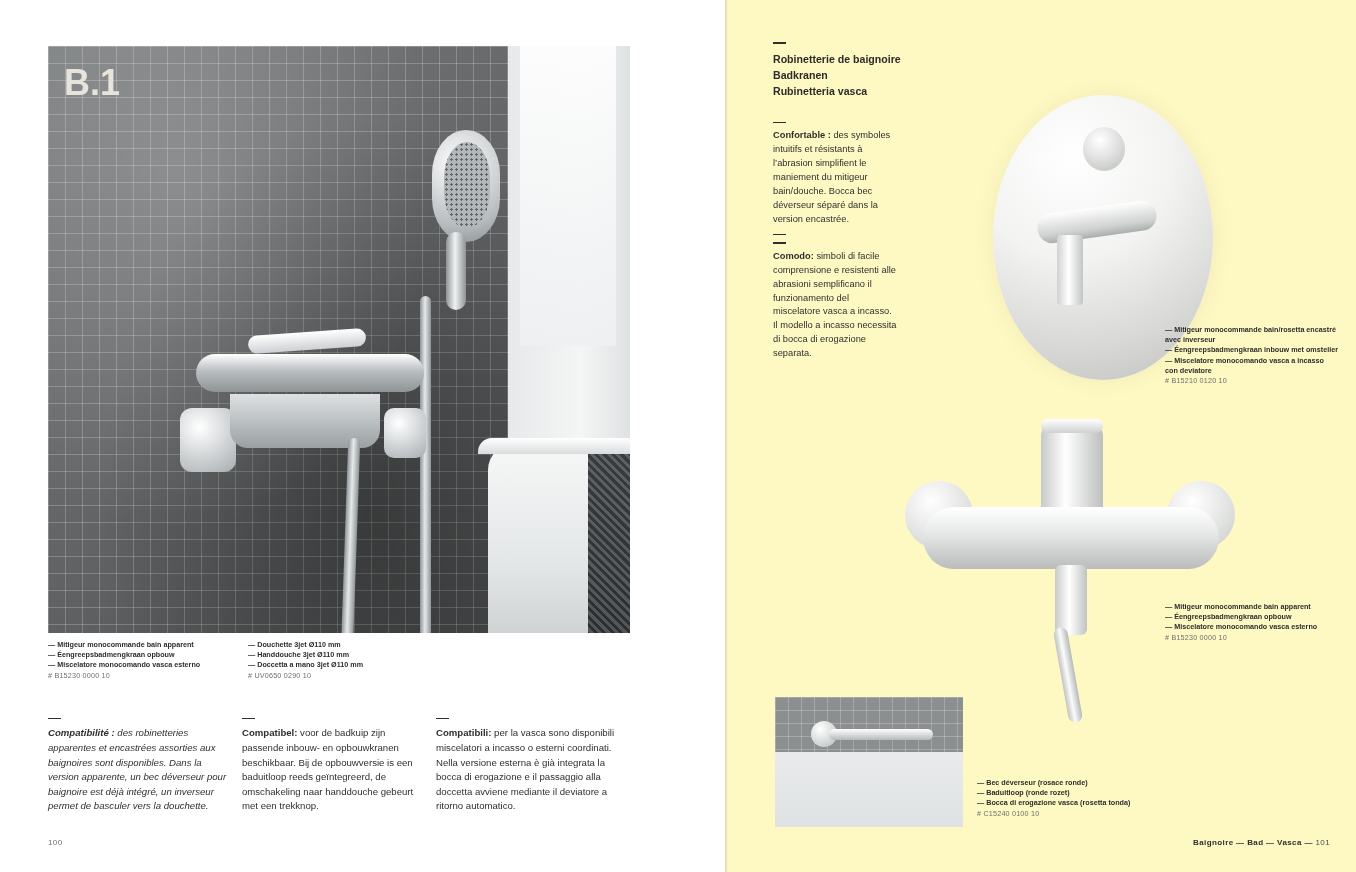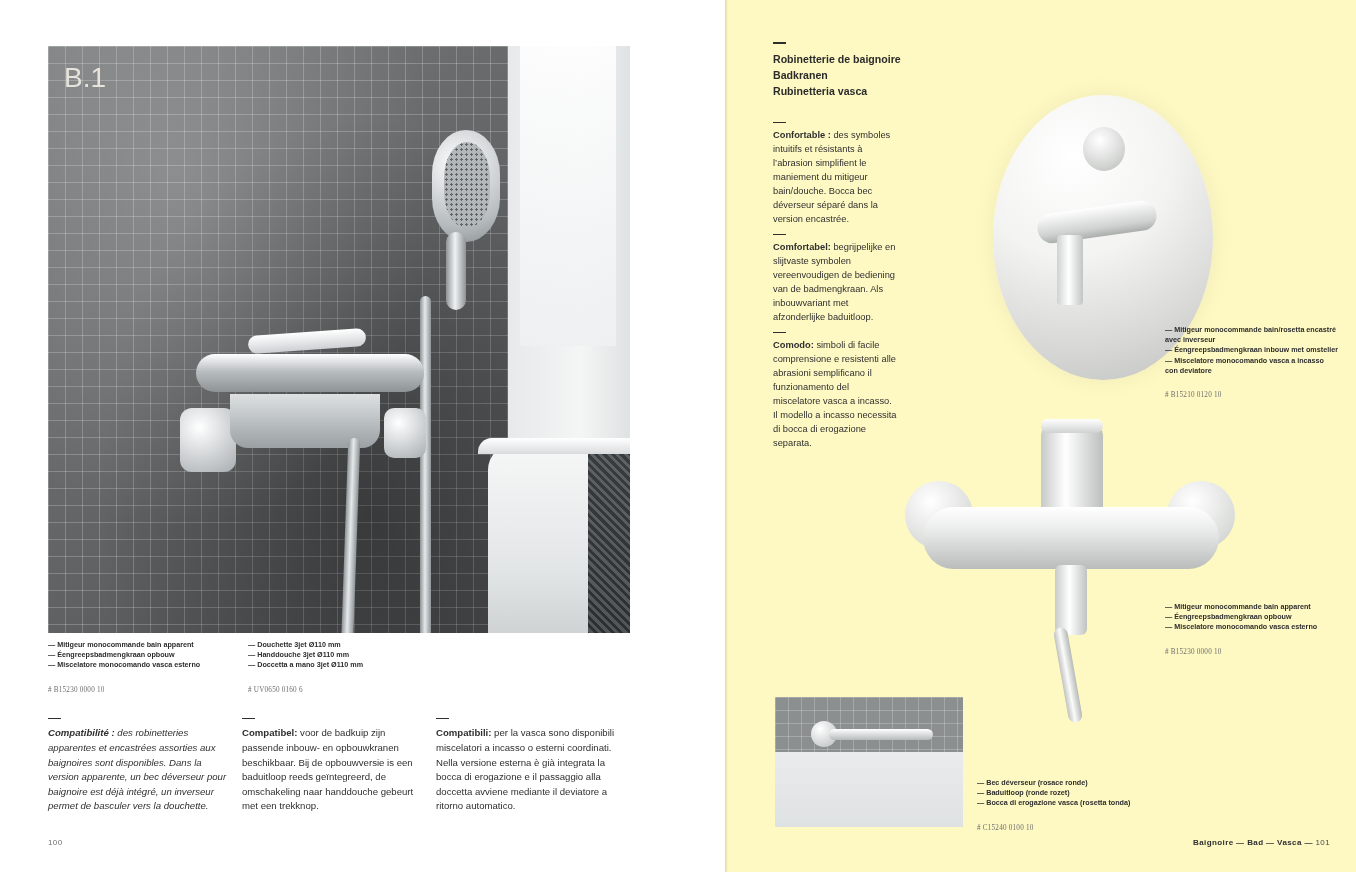--- a/index.html
+++ b/index.html
@@ -157,35 +157,35 @@
   .shower-handle {
     position: absolute;
     left: 398px; top: 186px;
     width: 20px; height: 78px;
     border-radius: 10px;
     background: linear-gradient(to right, #8d9396, #f0f2f2 45%, #8d9396);
   }
   .hero-label {
     position: absolute;
     left: 16px; top: 16px;
-    font-size: 28px;
-    font-weight: normal;
+    font-size: 36px;
+    font-weight: bold;
     color: #e8e4dc;
     letter-spacing: 0px;
   }
 
   
   .caption {
     position: absolute;
     font-size: 7.2px;
     line-height: 1.42;
     color: #2d2d2d;
   }
   .caption .dash-line { font-weight: bold; white-space: nowrap; }
-  .caption .artnr { color: #6e6e6e; font-weight: normal; margin-top: 14px; letter-spacing: .2px; font-family: Liberation Serif, serif; }
+  .caption .artnr { color: #6e6e6e; font-weight: normal; margin-top: 0; letter-spacing: .2px; }
 
   .cap-left-1 { left: 48px; top: 640px; width: 190px; }
   .cap-left-2 { left: 248px; top: 640px; width: 190px; }
 
   
   .col {
     position: absolute;
     top: 718px;
     width: 186px;
     font-size: 9.6px;
@@ -396,21 +396,21 @@
       <div class="dash-line">— Mitigeur monocommande bain apparent</div>
       <div class="dash-line">— Éengreepsbadmengkraan opbouw</div>
       <div class="dash-line">— Miscelatore monocomando vasca esterno</div>
       <div class="artnr"># B15230 0000 10</div>
     </div>
 
     <div class="caption cap-left-2">
       <div class="dash-line">— Douchette 3jet  Ø110 mm</div>
       <div class="dash-line">— Handdouche 3jet Ø110 mm</div>
       <div class="dash-line">— Doccetta a mano 3jet Ø110 mm</div>
-      <div class="artnr"># UV0650 0160 6</div>
+      <div class="artnr"># UV0650 0290 10</div>
     </div>
 
     <div class="col col-1">
       <div class="rule"></div>
       <p style="margin:0"><b>Compatibilité :</b><span> des robinetteries apparentes et encastrées assorties aux baignoires sont disponibles. Dans la version apparente, un bec déverseur pour baignoire est déjà intégré, un inverseur permet de basculer vers la douchette.</span></p>
     </div>
     <div class="col col-2">
       <div class="rule"></div>
       <p style="margin:0"><b>Compatibel:</b><span> voor de badkuip zijn passende inbouw- en opbouwkranen beschikbaar. Bij de opbouwversie is een baduitloop reeds geïntegreerd, de omschakeling naar handdouche gebeurt met een trekknop.</span></p>
     </div>
@@ -430,21 +430,20 @@
         <span>Robinetterie de baignoire</span><br>
         <span>Badkranen</span><br>
         <span>Rubinetteria vasca</span>
       </h1>
     </div>
 
     <div class="rp-body">
       <div class="rule"></div>
       <p><b>Confortable :</b><span> des symboles intuitifs et résistants à l’abrasion simplifient le maniement du mitigeur bain/douche. Bocca bec déverseur séparé dans la version encastrée.</span></p>
       <div class="rule" style="margin:7px 0 6px"></div>
-      <p><b>Comfortabel:</b><span> begrijpelijke en slijtvaste symbolen vereenvoudigen de bediening van de badmengkraan. Als inbouwvariant met afzonderlijke baduitloop.</span></p>
       <div class="rule" style="margin:7px 0 6px"></div>
       <p><b>Comodo:</b><span> simboli di facile comprensione e resistenti alle abrasioni semplificano il funzionamento del miscelatore vasca a incasso. Il modello a incasso necessita di bocca di erogazione separata.</span></p>
     </div>
 
     <div class="prod-1">
       <div class="plate"></div>
       <div class="plate-knob"></div>
       <div class="plate-lever"></div>
       <div class="plate-stem"></div>
     </div>

